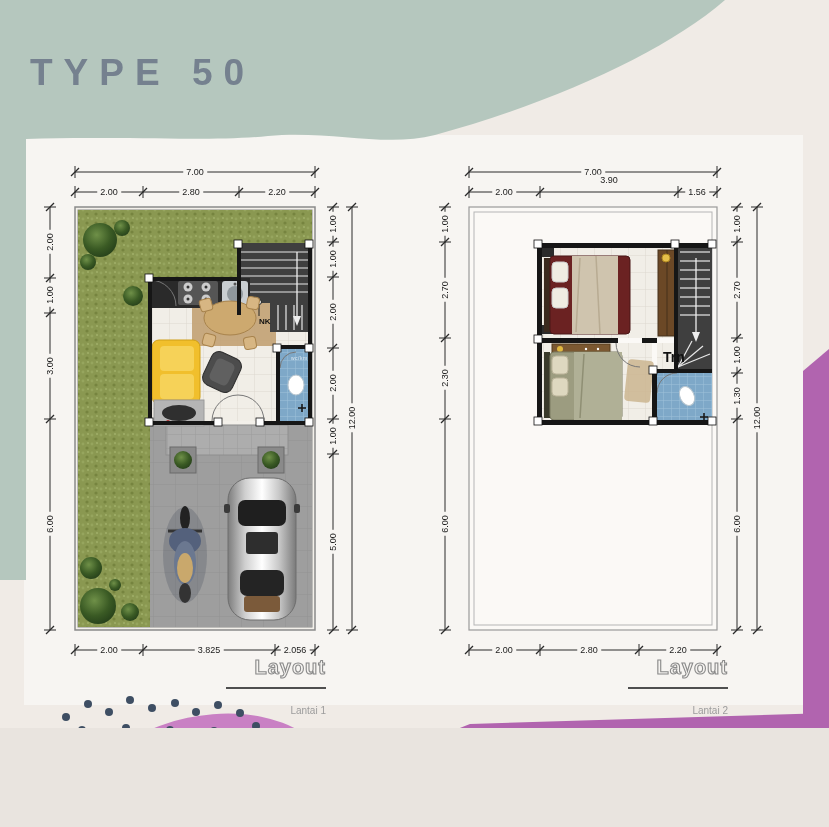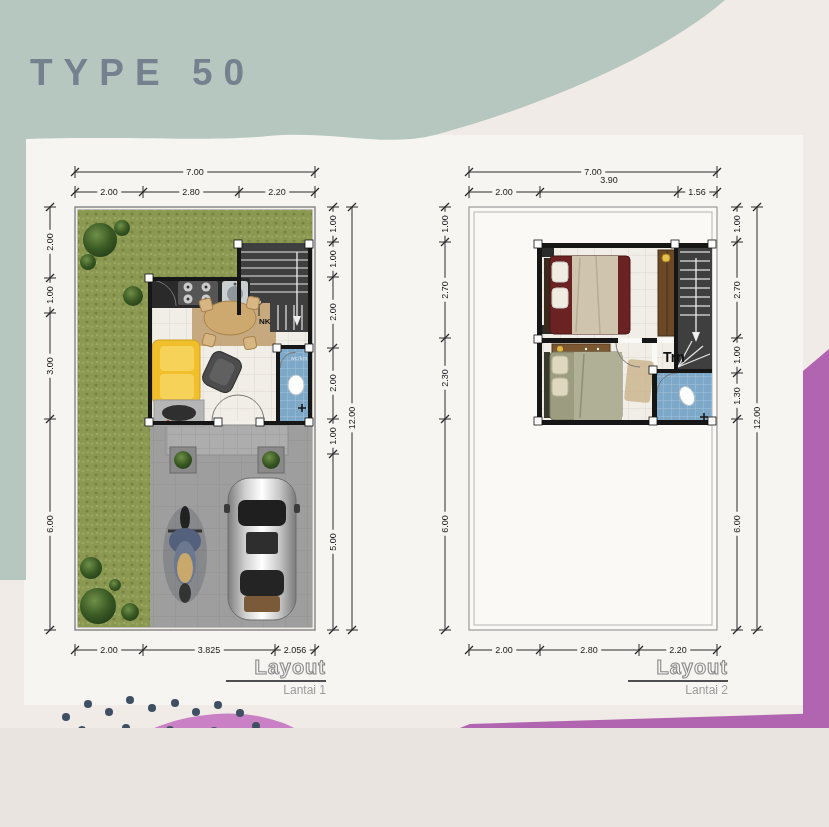--- a/index.html
+++ b/index.html
@@ -14,22 +14,22 @@
              padding:0 3px;transform:translate(-50%,-50%);white-space:nowrap;line-height:11px;}
   .dim-label.v{transform:translate(-50%,-50%) rotate(-90deg);}
   .room-label{position:absolute;font-weight:700;color:#111;padding-left:8px;}
   .room-label.nk{left:251px;top:317px;font-size:8px;}
   .room-label.trn{left:655px;top:349px;font-size:14px;}
   .room-label.wc{left:283px;top:355px;font-size:5px;font-weight:400;color:#dfeaf2;letter-spacing:.5px;}
   .layout-block{position:absolute;width:100px;text-align:right;}
   .layout-block.lb1{left:226px;top:656px;}
   .layout-block.lb2{left:628px;top:656px;}
   .layout-word{font-size:20px;font-weight:700;letter-spacing:1px;color:#f5f3f0;
-               -webkit-text-stroke:1.1px #8a8a8a;border-bottom:2.5px solid #4f4f4f;padding-bottom:1px;}
-  .layout-sub{font-size:12px;color:#9c9c9c;margin-top:1px;}
+               -webkit-text-stroke:1.1px #8a8a8a;border-bottom:2.5px solid #4f4f4f;padding-bottom:8px;}
+  .layout-sub{font-size:10px;color:#9c9c9c;margin-top:16px;}
 </style>
 </head>
 <body>
 
 <div class="canvas">
 
   <div class="panel"></div>
 
   <svg class="decor" width="829" height="827">
     <path fill="#b5c7be" d="M0,0 L725,0 C665,52 555,102 435,135 C385,148 330,130 268,136 C210,142 120,136 26,139 L26,580 L0,580 Z"></path>

